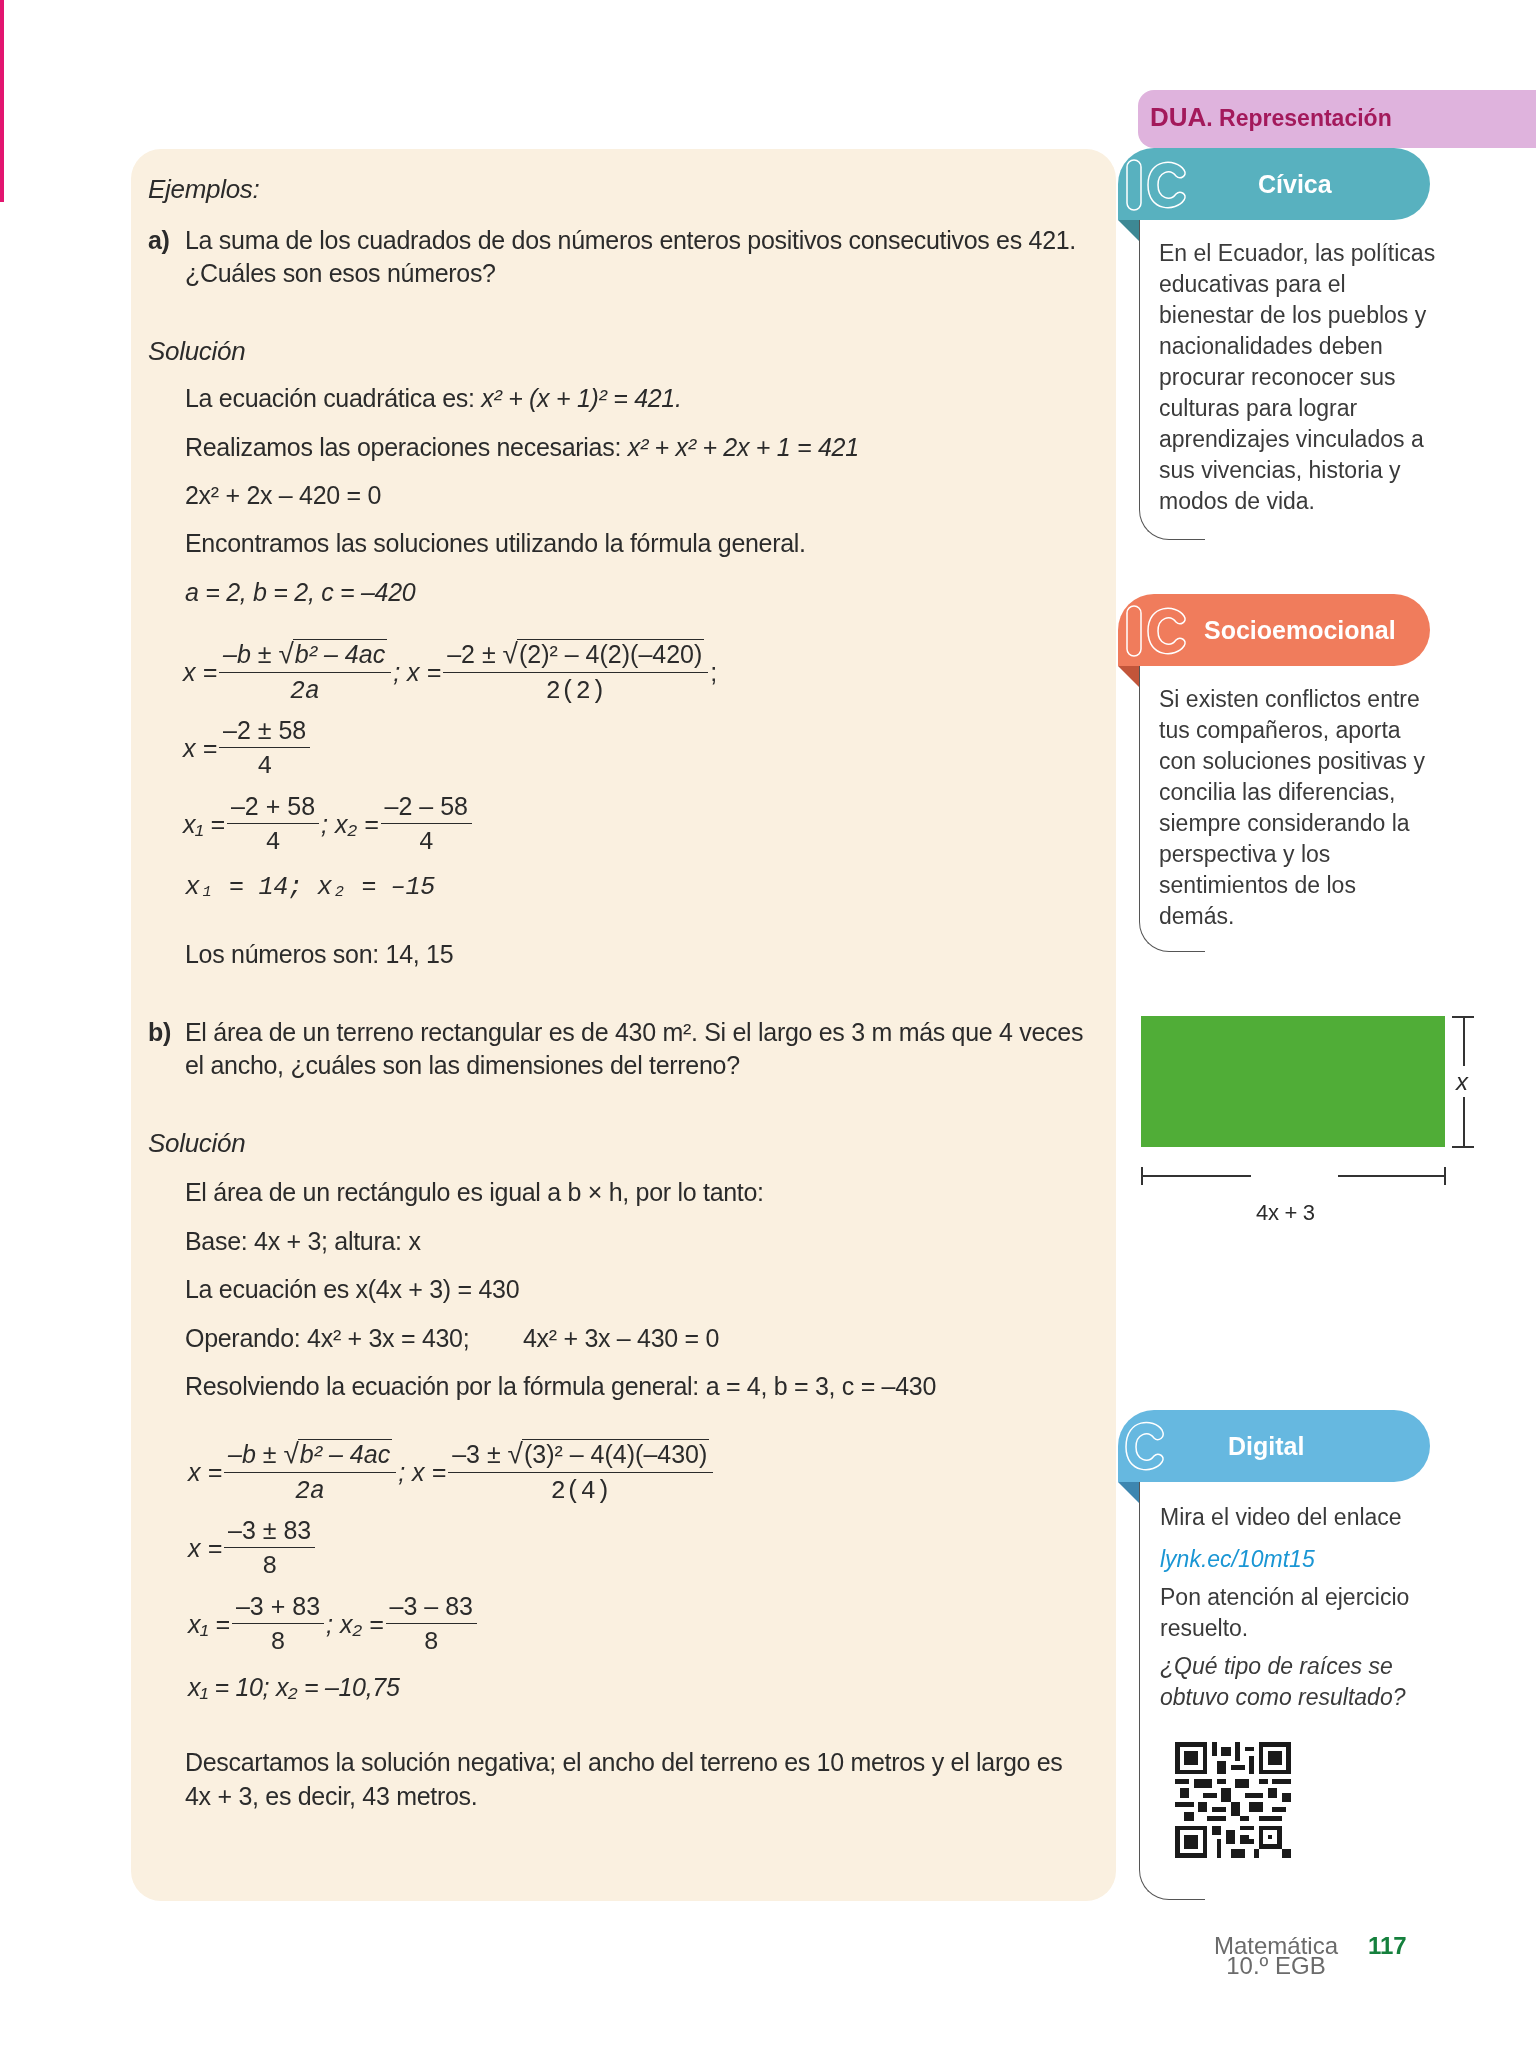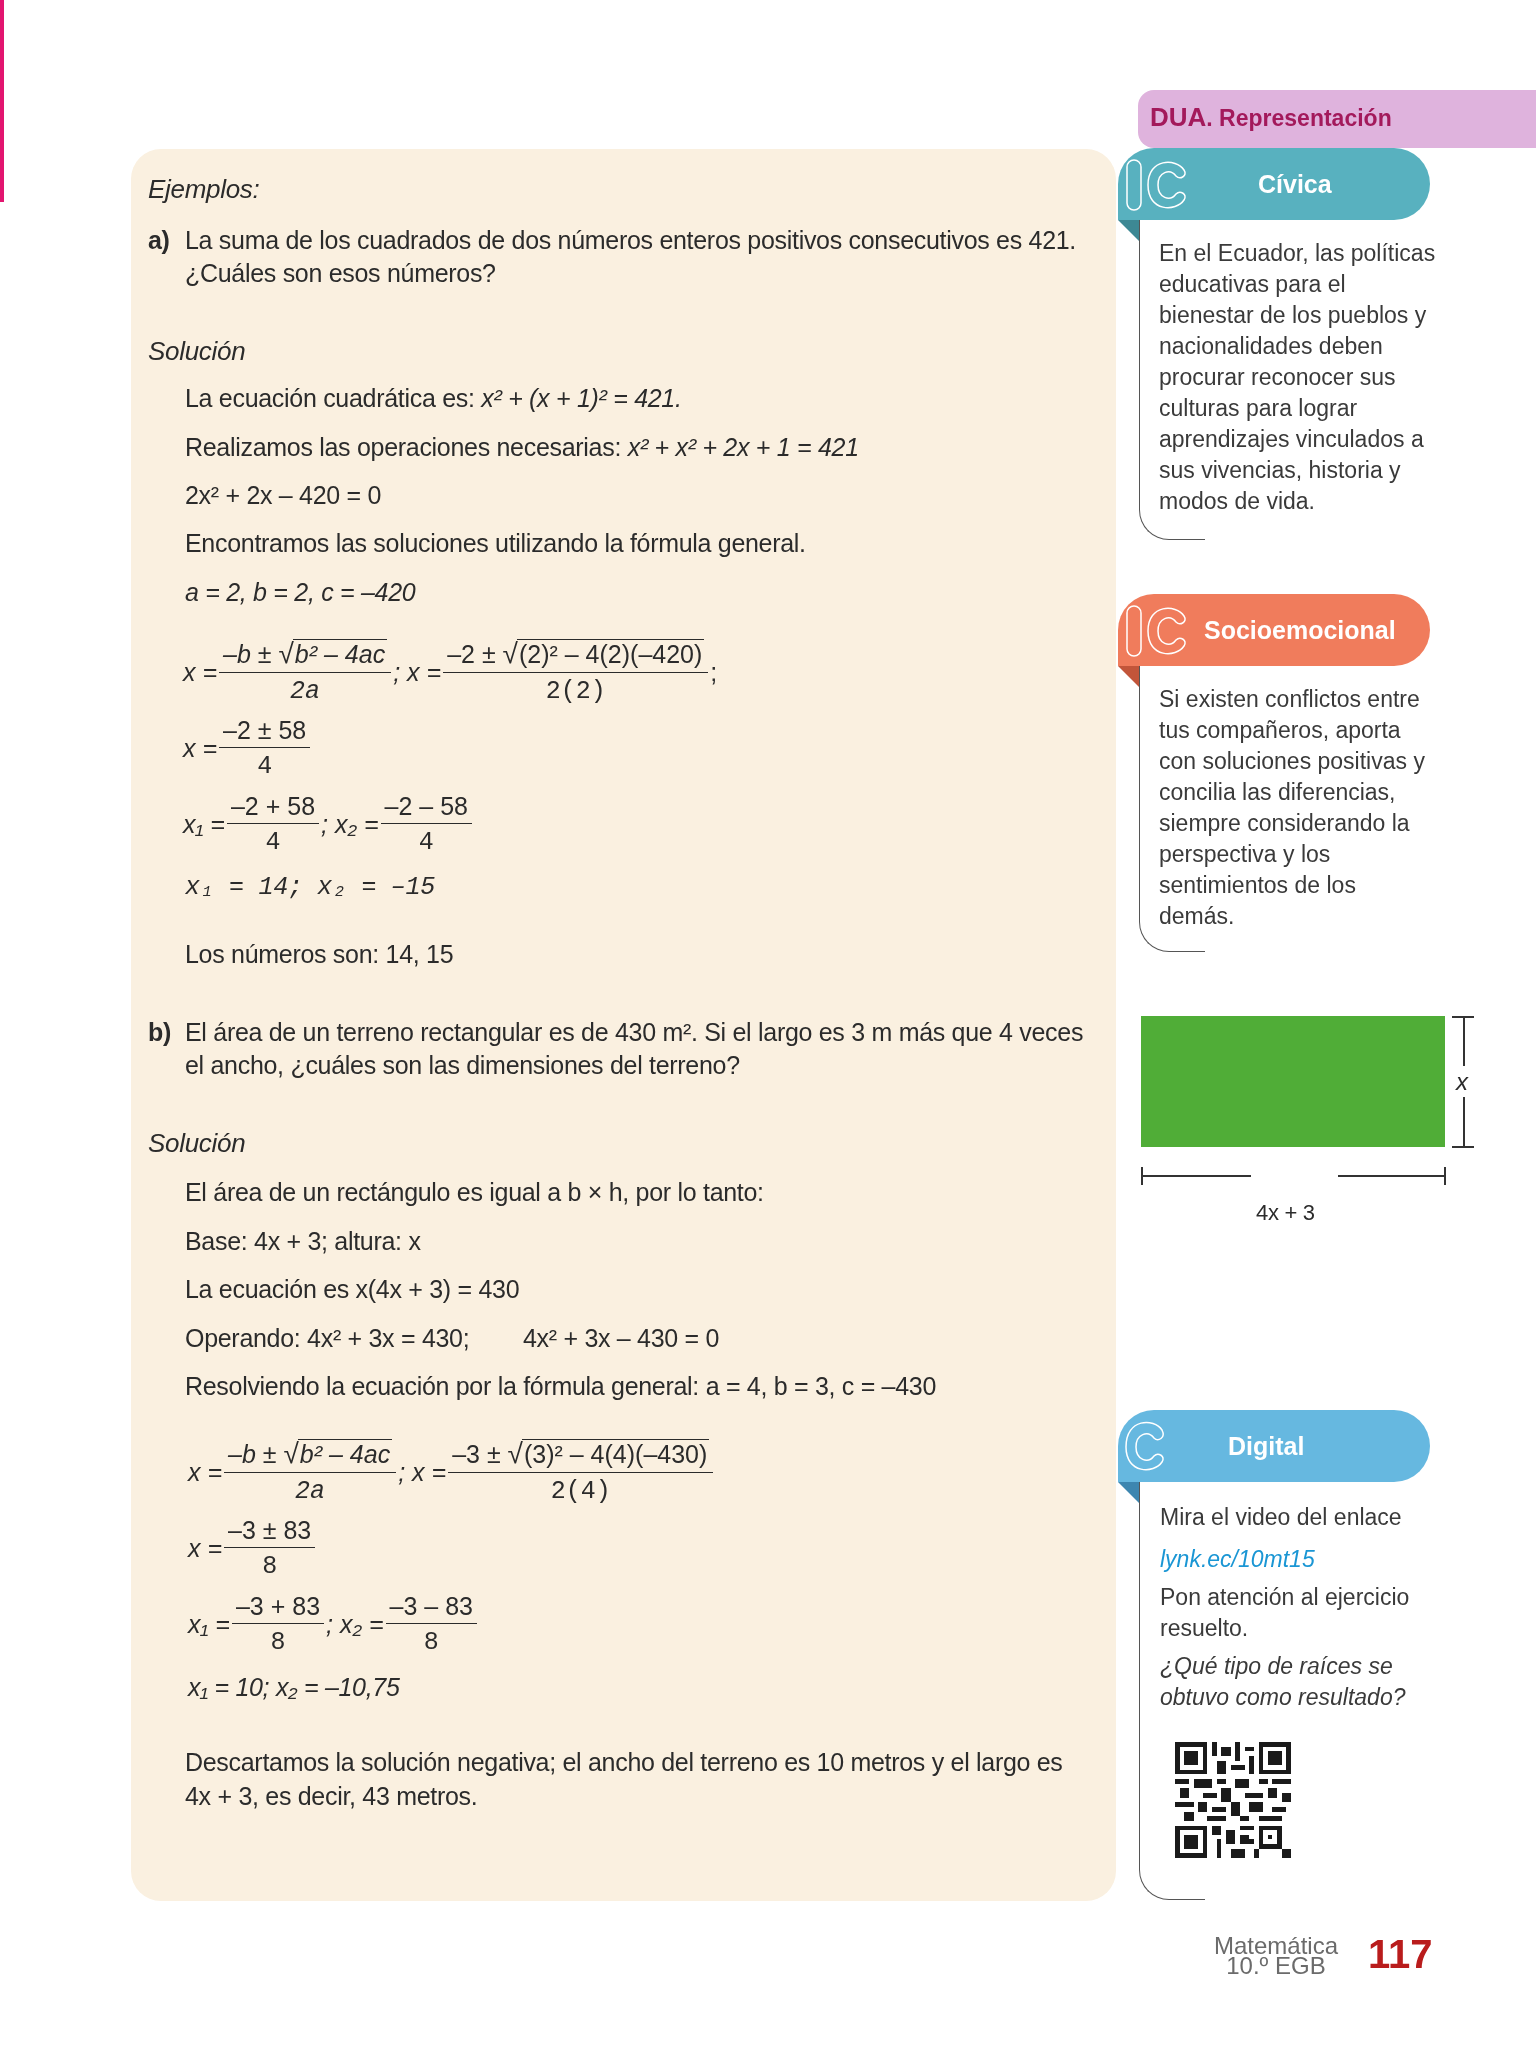--- a/index.html
+++ b/index.html
@@ -50,21 +50,21 @@
   
   .rect-fig { position: absolute; left: 1141px; top: 1016px; width: 304px; height: 131px; background: #50ad37; }
   .dim-v { position: absolute; left: 1463px; top: 1016px; width: 1.5px; height: 131px; background: #333; }
   .tick-h { position: absolute; height: 1.5px; background: #333; }
   .dim-h { position: absolute; top: 1175px; height: 1.5px; background: #333; }
   .tick-v { position: absolute; width: 1.5px; height: 18px; background: #333; }
 
   .qr { position: absolute; left: 1175px; top: 1742px; width: 116px; height: 116px; }
 
   .footer-sub { position: absolute; font-size: 24px; color: #6b6b6b; text-align: center; line-height: 20px; }
-  .page-num { position: absolute; left: 1368px; top: 1932px; font-size: 40px; font-weight: bold; color: #b91c1c; }
+  .page-num { position: absolute; left: 1368px; top: 1932px; font-size: 24px; font-weight: bold; color: #15803d; }
 </style>
 </head>
 <body>
 
 <div class="edge-bar"></div>
 
 <div class="main-panel"></div>
 
 <div class="txt ital" style="left:148px;top:174px;font-size:26px;">Ejemplos:</div>
 

